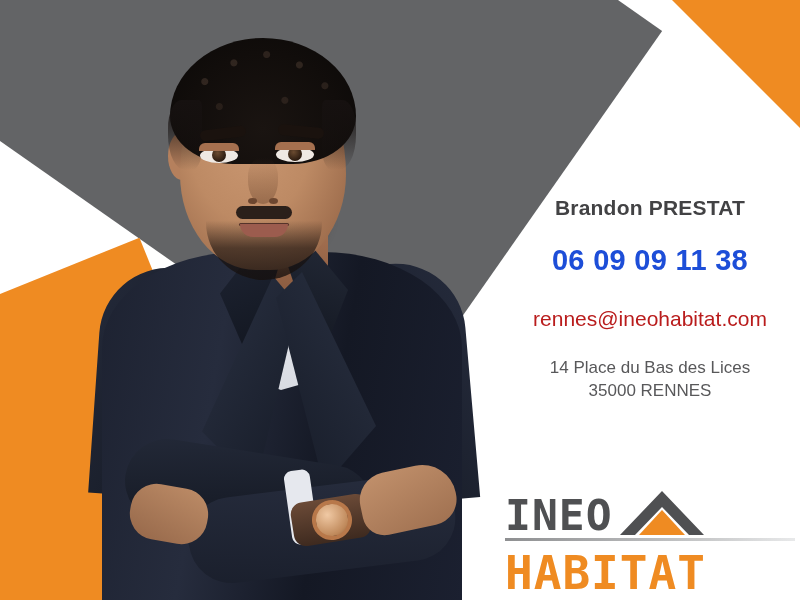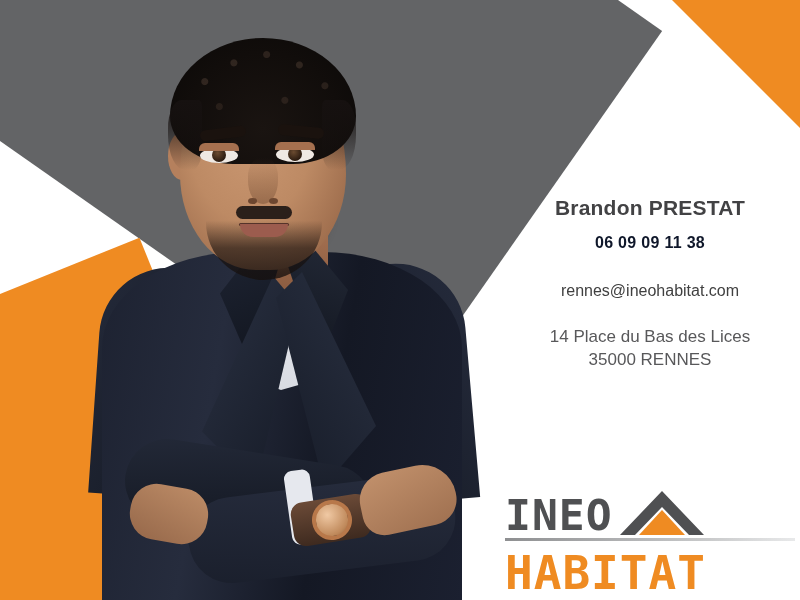--- a/index.html
+++ b/index.html
@@ -248,27 +248,27 @@
     left:500px; top:196px;
     width:300px;
     text-align:center;
     color:#4a4a4c;
   }
   #contact-name {
     font-size:21px; font-weight:bold; color:#424244;
     letter-spacing:.2px;
   }
   #contact-phone {
-    margin-top:14px;
-    font-size:16px; font-weight:bold; color:#0f172a;
+    margin-top:24px;
+    font-size:29px; font-weight:bold; color:#1d4ed8;
     letter-spacing:.3px;
   }
   #contact-email {
     margin-top:30px;
-    font-size:16px; color:#404040;
+    font-size:21px; color:#b91c1c;
   }
   #contact-address {
     margin-top:26px;
     font-size:17px; color:#58585a; line-height:1.35;
   }
   #contact-website {
     margin-top:26px;
     font-size:17px; color:#58585a;
   }
 

